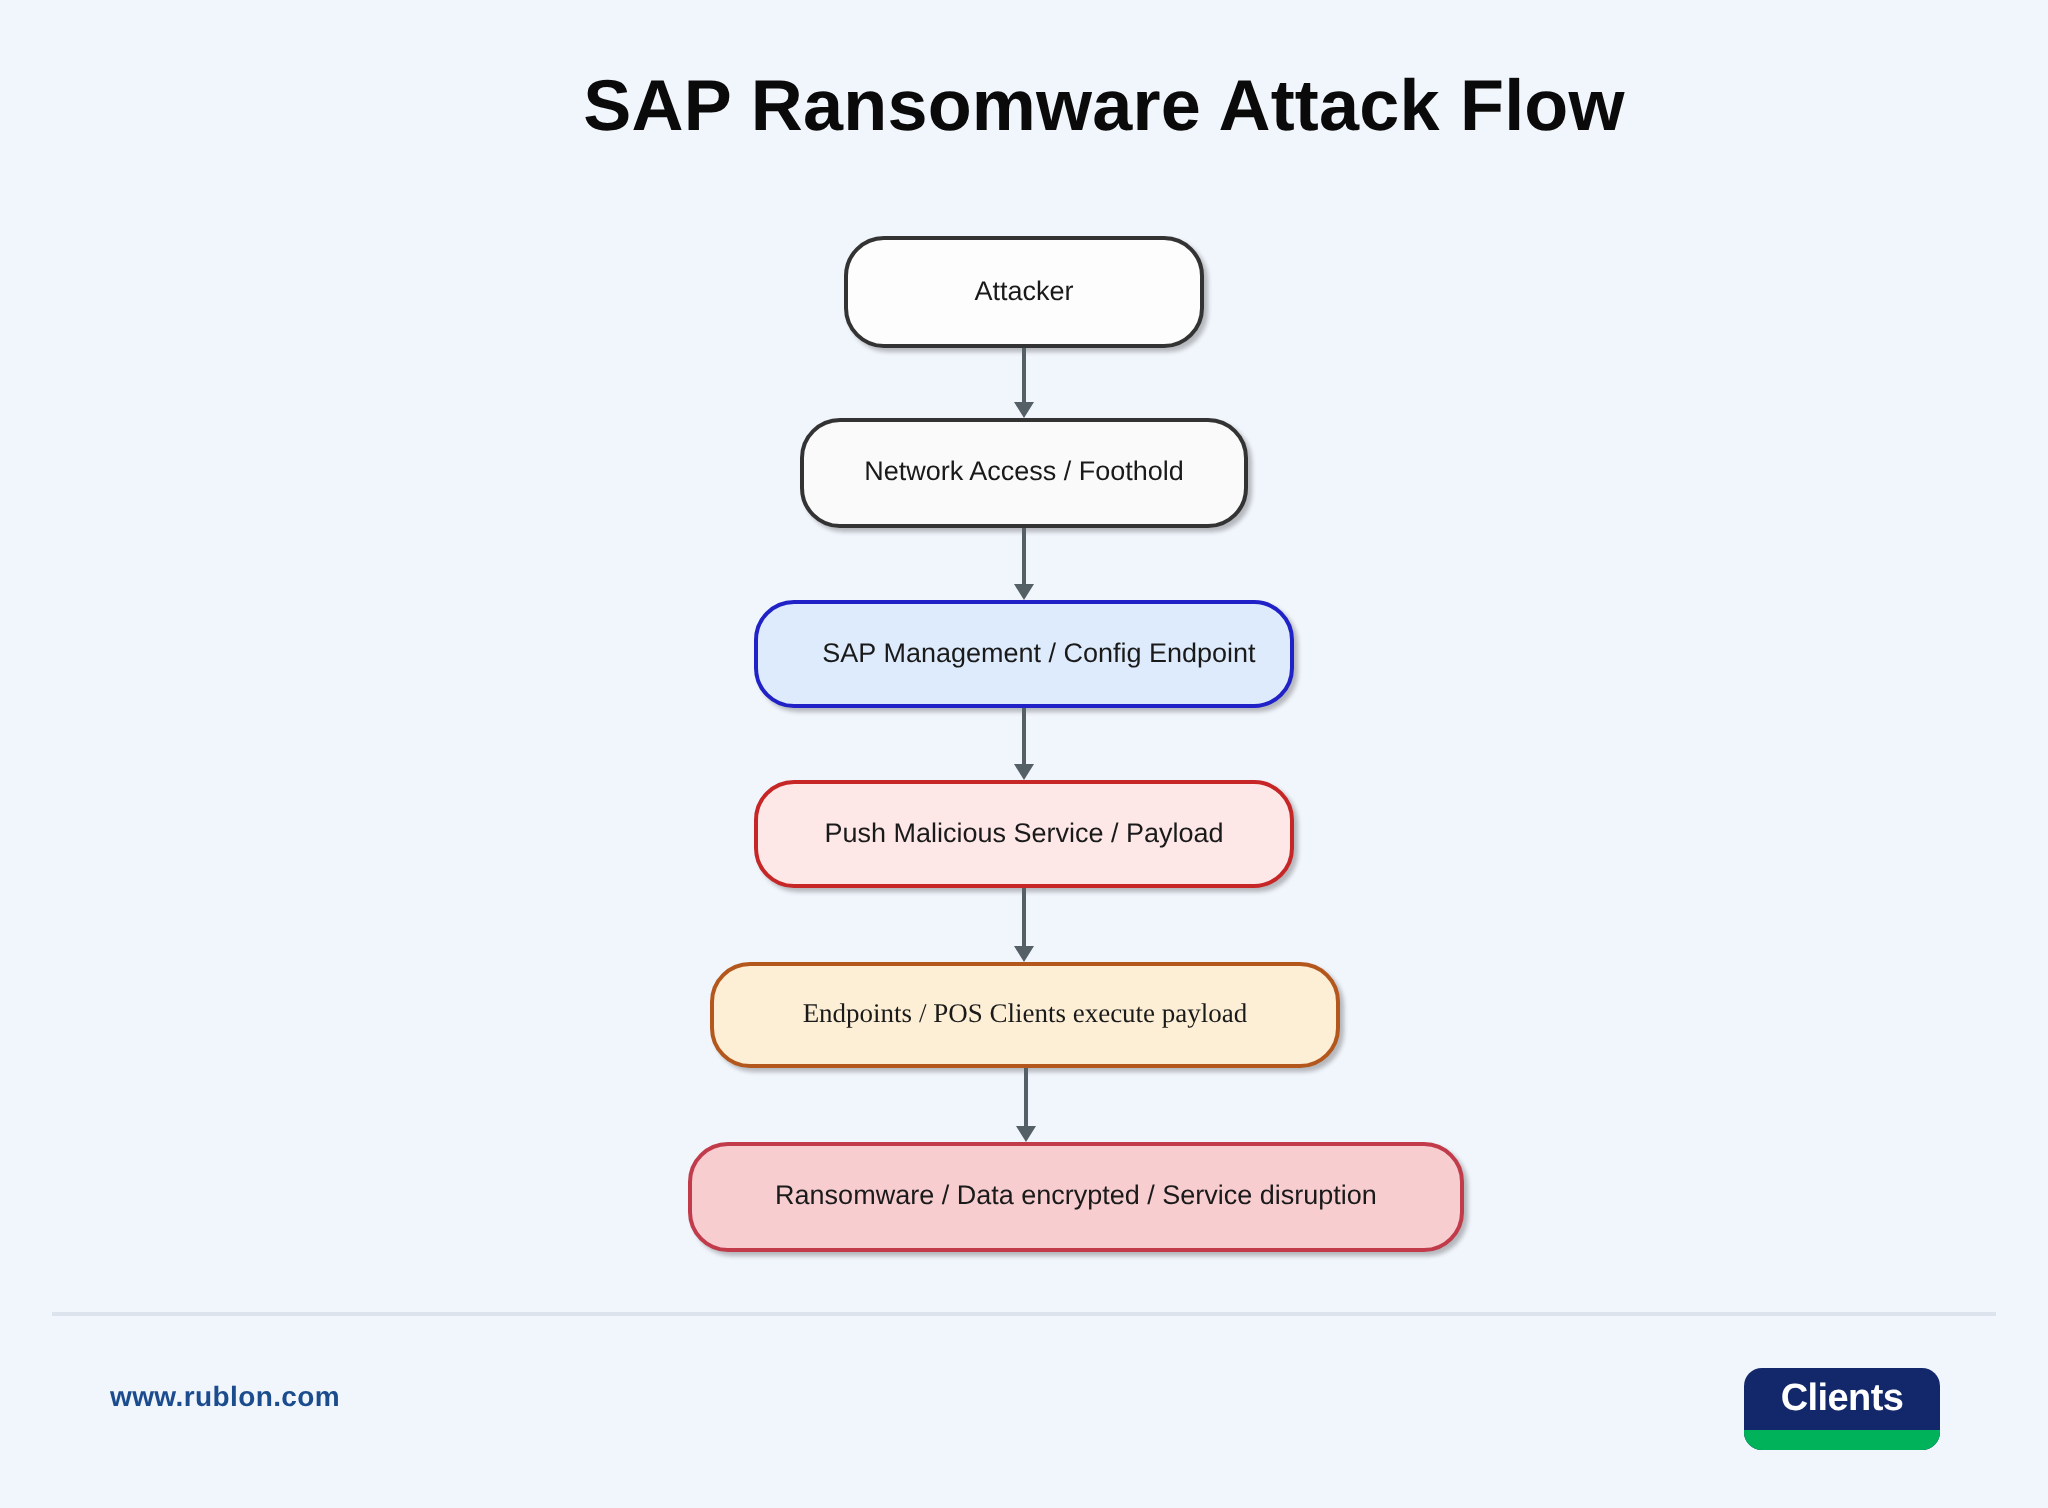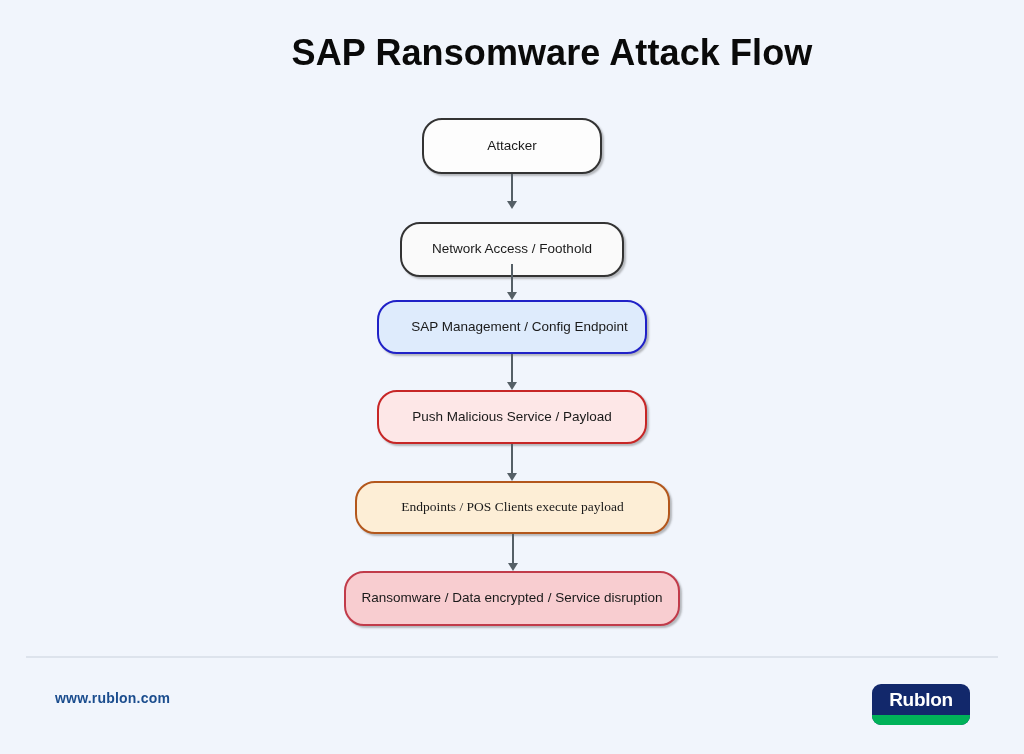--- a/index.html
+++ b/index.html
@@ -135,21 +135,21 @@
 
   <div class="flow">
 
     <div class="node" id="node-0" style="left: 422px; top: 118px; width: 180px; height: 56px; background: rgb(253, 253, 253); border: 2px solid rgb(51, 51, 51);">
       <span>Attacker</span>
     </div>
 
     <div class="connector" id="conn-0" style="left: 511px; top: 174px; height: 28px; background: rgb(85, 95, 102);"></div>
     <div class="arrowhead" id="arrow-0" style="left: 507px; top: 201px; border-top-color: rgb(85, 95, 102);"></div>
 
-    <div class="node" id="node-1" style="left: 400px; top: 222px; width: 224px; height: 55px; background: rgb(250, 250, 250); border: 2px solid rgb(51, 51, 51);">
+    <div class="node" id="node-1" style="left: 400px; top: 209px; width: 224px; height: 55px; background: rgb(250, 250, 250); border: 2px solid rgb(51, 51, 51);">
       <span>Network Access / Foothold</span>
     </div>
 
     <div class="connector" id="conn-1" style="left: 511px; top: 264px; height: 29px; background: rgb(85, 95, 102);"></div>
     <div class="arrowhead" id="arrow-1" style="left: 507px; top: 292px; border-top-color: rgb(85, 95, 102);"></div>
 
     <div class="node" id="node-2" style="left: 377px; top: 300px; width: 270px; height: 54px; background: rgb(222, 235, 252); border: 2px solid rgb(32, 33, 199); padding-left: 15px;">
       <span>SAP Management / Config Endpoint</span>
     </div>
 
@@ -163,28 +163,28 @@
     <div class="connector" id="conn-3" style="left: 511px; top: 444px; height: 30px; background: rgb(85, 95, 102);"></div>
     <div class="arrowhead" id="arrow-3" style="left: 507px; top: 473px; border-top-color: rgb(85, 95, 102);"></div>
 
     <div class="node" id="node-4" style="left: 355px; top: 481px; width: 315px; height: 53px; background: rgb(253, 238, 214); border: 2px solid rgb(179, 87, 28); font-family: Liberation Serif, serif;">
       <span>Endpoints / POS Clients execute payload</span>
     </div>
 
     <div class="connector" id="conn-4" style="left: 511.5px; top: 534px; height: 30px; background: rgb(85, 95, 102);"></div>
     <div class="arrowhead" id="arrow-4" style="left: 507.5px; top: 563px; border-top-color: rgb(85, 95, 102);"></div>
 
-    <div class="node" id="node-5" style="left: 344px; top: 571px; width: 336px; height: 55px; background: rgb(248, 205, 208); border: 2px solid rgb(193, 59, 74);">
+    <div class="node" id="node-5" style="left: 344px; top: 571px; width: 388px; height: 55px; background: rgb(248, 205, 208); border: 2px solid rgb(193, 59, 74);">
       <span>Ransomware / Data encrypted / Service disruption</span>
     </div>
 
   </div>
 
   <div class="footer-divider"></div>
 
   <div class="footer-url">www.rublon.com</div>
 
   <div class="logo">
-    <div class="logo-text">Rublon</div>
+    <div class="logo-text">Clients</div>
     <div class="logo-green"></div>
   </div>
 
 </div>
 
 </body></html>

